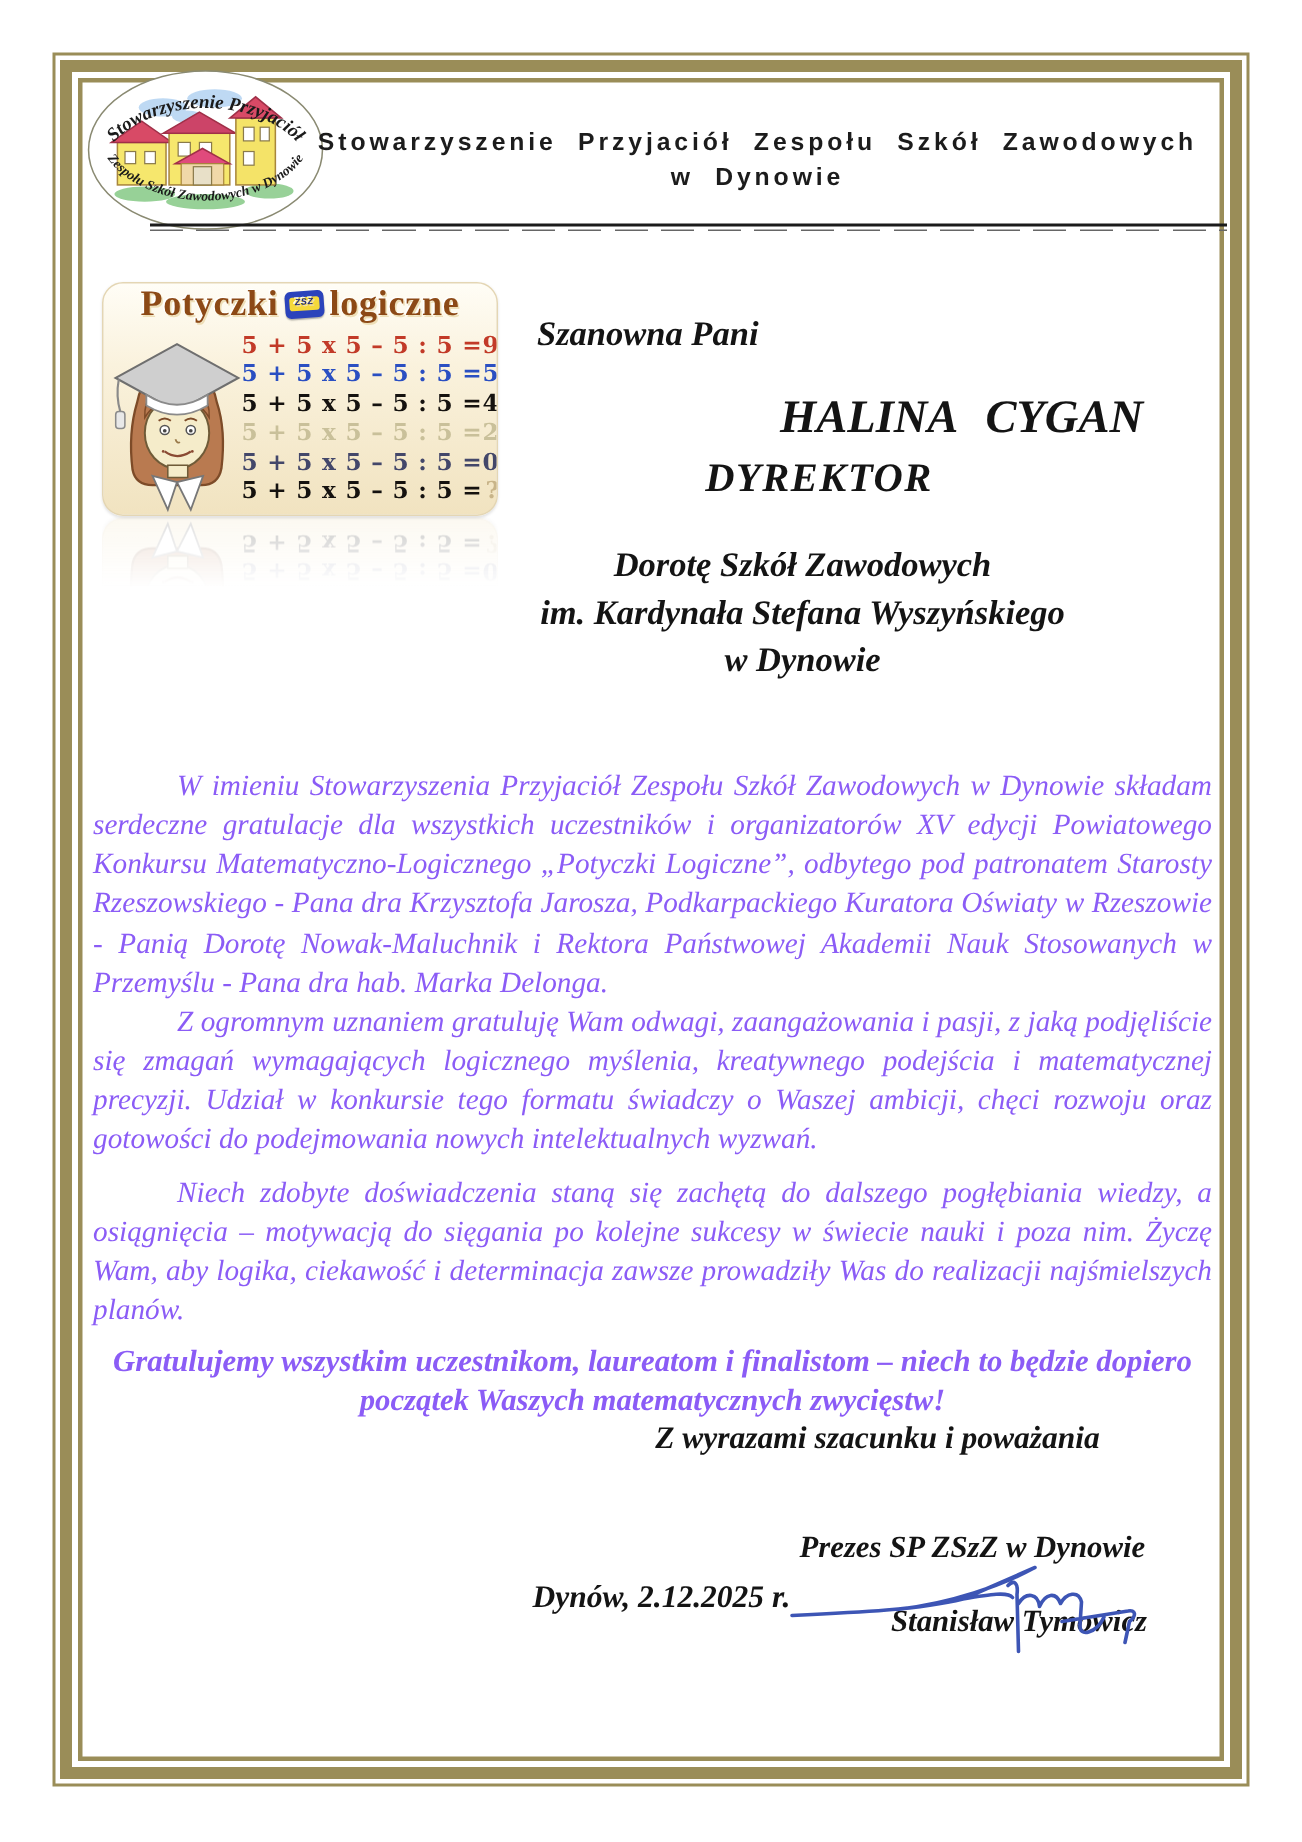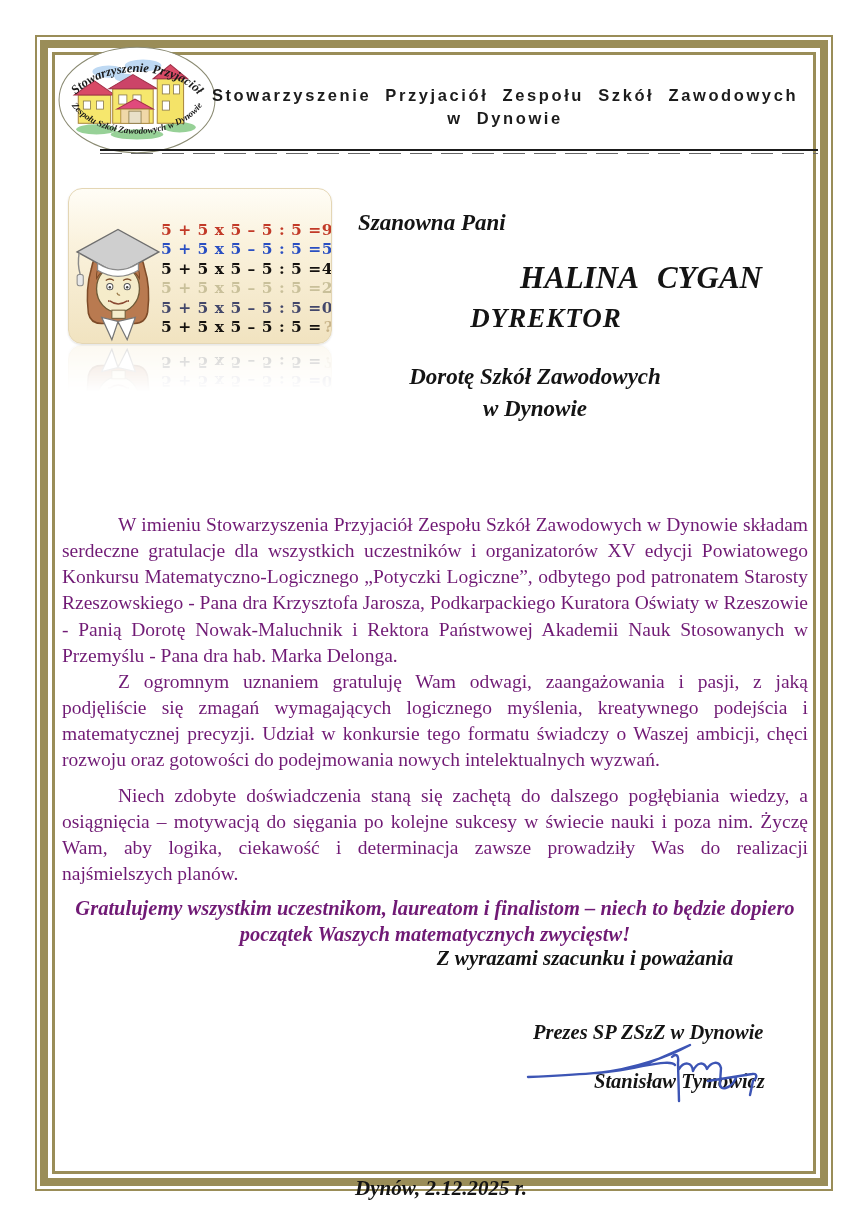--- a/index.html
+++ b/index.html
@@ -48,34 +48,34 @@
   .bi{font-weight:bold;font-style:italic;font-family:"Liberation Serif",serif;color:#141414;}
   .salutation{position:absolute;left:358px;top:210px;font-size:23px;}
   .recipient-name{position:absolute;left:330px;top:260px;width:432px;text-align:right;
                   font-size:31px;word-spacing:12px;}
   .recipient-title{position:absolute;left:330px;top:303px;width:432px;text-align:center;
                    font-size:27px;letter-spacing:1px;}
   .school{position:absolute;left:295px;top:361px;width:480px;text-align:center;
           font-size:23px;line-height:31.5px;}
 
   
-  .para{position:absolute;left:62px;width:746px;font-size:19.5px;
-        line-height:26.3px;text-align:justify;text-indent:56px;color:#701a75;}
+  .para{position:absolute;left:62px;width:746px;font-style:italic;font-size:19.5px;
+        line-height:26.3px;text-align:justify;text-indent:56px;color:#8b5cf6;}
   .p1{top:492px;}
   .p2{top:649px;}
   .p3{top:763px;}
   .congrats{position:absolute;left:62px;top:874px;width:746px;text-align:center;
             font-size:20.5px;line-height:26px;text-indent:0;}
 
   
   .respect{position:absolute;left:350px;top:946px;width:470px;text-align:center;font-size:21px;}
   .prezes{position:absolute;left:533px;top:1021px;font-size:20.5px;}
   .sig-svg{position:absolute;left:522px;top:1033px;width:248px;height:72px;z-index:3;}
   .signer{position:absolute;left:594px;top:1070px;font-size:20.5px;z-index:2;}
-  .dateline{position:absolute;left:355px;top:1176px;font-size:21px;}
+  .dateline{position:absolute;left:355px;top:1052px;font-size:21px;}
 </style>
 </head>
 <body>
 
 <div class="page">
 
   <div class="frame1">
     <div class="frame2">
       <div class="frame3"></div>
     </div>
@@ -128,20 +128,23 @@
     <div>Stowarzyszenie Przyjaciół Zespołu Szkół Zawodowych</div>
     <div>w Dynowie</div>
   </div>
 
   <div class="divider">
     <div class="solid"></div>
     <div class="dash"></div>
   </div>
 
   <div class="badge">
+    <div class="badge-title">
+      <span>Potyczki</span><span class="zsz-chip"><span class="band">ZSZ</span></span><span>logiczne</span>
+    </div>
 
     <svg class="girl" viewBox="0 0 92 125">
       <path d="M20 52 Q14 72 17 96 Q19 106 30 106 L62 106 Q73 106 75 95 Q78 70 72 52 Q68 30 46 30 Q24 30 20 52 Z" fill="#b97a50" stroke="#7d4b28" stroke-width="1.5"></path>
       <ellipse cx="46" cy="72" rx="21" ry="23" fill="#f5ecca" stroke="#6f5b38" stroke-width="1.3"></ellipse>
       <path d="M25 62 Q24 42 46 40 Q68 42 67 62 Q60 50 46 50 Q32 50 25 62 Z" fill="#b97a50" stroke="#7d4b28"></path>
       <polygon points="6,36 46,14 86,36 46,58" fill="#cfcfcf" stroke="#6f6f6f" stroke-width="1.4"></polygon>
       <path d="M26 47 Q46 60 66 47 L66 54 Q46 66 26 54 Z" fill="#ffffff" stroke="#8a8a8a" stroke-width="1.2"></path>
       <path d="M8 37 Q6 48 9 58" fill="none" stroke="#8a8a8a" stroke-width="1.4"></path>
       <rect x="6" y="58" width="6" height="11" rx="2" fill="#e8e8e8" stroke="#8a8a8a"></rect>
       <circle cx="38" cy="70" r="3" fill="#fff" stroke="#555"></circle>
@@ -186,20 +189,21 @@
           <span class="eq-q">?</span>
       </div>
     </div>
   </div>
 
   <div class="bi salutation">Szanowna Pani</div>
   <div class="bi recipient-name">HALINA  CYGAN</div>
   <div class="bi recipient-title">DYREKTOR</div>
   <div class="bi school">
     <div>Dorotę Szkół Zawodowych</div>
+    <div>im. Kardynała Stefana Wyszyńskiego</div>
     <div>w Dynowie</div>
   </div>
 
   <p class="para p1">W imieniu Stowarzyszenia Przyjaciół Zespołu Szkół Zawodowych w Dynowie składam serdeczne gratulacje dla wszystkich uczestników i organizatorów XV edycji Powiatowego Konkursu Matematyczno-Logicznego „Potyczki Logiczne”, odbytego pod patronatem Starosty Rzeszowskiego - Pana dra Krzysztofa Jarosza, Podkarpackiego Kuratora Oświaty w Rzeszowie - Panią Dorotę Nowak-Maluchnik i Rektora Państwowej Akademii Nauk Stosowanych w Przemyślu - Pana dra hab. Marka Delonga.</p>
   <p class="para p2">Z ogromnym uznaniem gratuluję Wam odwagi, zaangażowania i pasji, z jaką podjęliście się zmagań wymagających logicznego myślenia, kreatywnego podejścia i matematycznej precyzji. Udział w konkursie tego formatu świadczy o Waszej ambicji, chęci rozwoju oraz gotowości do podejmowania nowych intelektualnych wyzwań.</p>
   <p class="para p3">Niech zdobyte doświadczenia staną się zachętą do dalszego pogłębiania wiedzy, a osiągnięcia – motywacją do sięgania po kolejne sukcesy w świecie nauki i poza nim. Życzę Wam, aby logika, ciekawość i determinacja zawsze prowadziły Was do realizacji najśmielszych planów.</p>
   <p class="para congrats bi">Gratulujemy wszystkim uczestnikom, laureatom i finalistom – niech to będzie dopiero początek Waszych matematycznych zwycięstw!</p>
 
   <div class="bi respect">Z wyrazami szacunku i poważania</div>
   <div class="bi prezes">Prezes SP ZSzZ w Dynowie</div>

